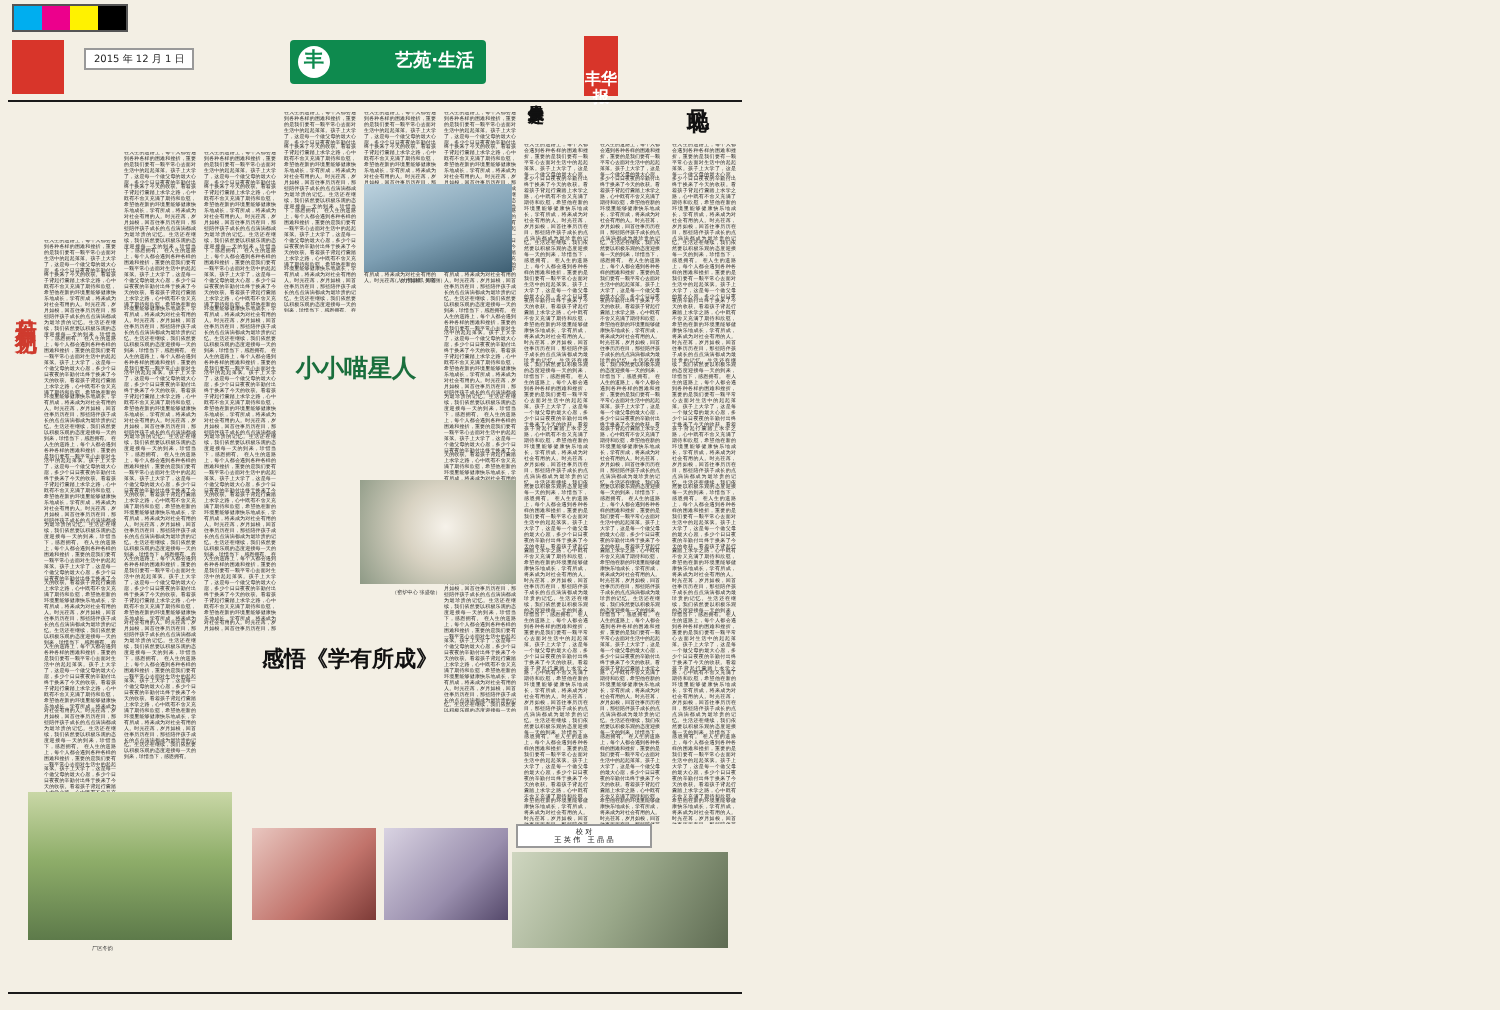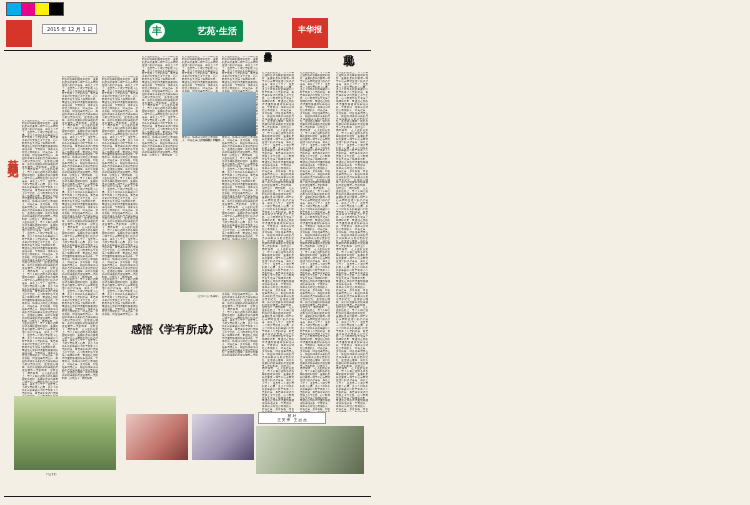--- a/index.html
+++ b/index.html
@@ -27,22 +27,22 @@
   .cmyk{position:absolute;left:6px;top:2px;width:56px;height:12px;border:1px solid #555;
         display:flex;}
   .cmyk i{flex:1;}
   .datebox{position:absolute;left:42px;top:24px;font-size:5px;color:#222;border:1px solid #999;
            padding:1px 4px;background:#fff;}
   .lgreen{position:absolute;left:145px;top:20px;width:98px;height:22px;background:#0e8a4e;border-radius:2px;
           color:#fff;font-size:9px;font-weight:bold;line-height:22px;text-align:right;padding-right:6px;
           box-sizing:border-box;}
   .lgreen .circ{position:absolute;left:4px;top:3px;width:16px;height:16px;border-radius:50%;background:#fff;
                 color:#0e8a4e;font-size:10px;line-height:16px;text-align:center;font-weight:bold;}
-  .redtag{position:absolute;left:292px;top:18px;width:36px;height:30px;background:#d8352a;color:#fff;
-          font-size:8px;font-weight:bold;text-align:center;line-height:9px;padding-top:7px;box-sizing:border-box;}
+  .redtag{position:absolute;left:292px;top:18px;width:17px;height:30px;background:#d8352a;color:#fff;
+          font-size:8px;font-weight:bold;text-align:center;line-height:9px;padding-top:17px;box-sizing:border-box;}
   .sideband{position:absolute;writing-mode:vertical-rl;text-orientation:upright;font-size:11px;font-weight:bold;
             color:#cf3b2e;letter-spacing:2px;}
 </style>
 </head>
 <body>
 
 <div id="sheet">
 
   <div class="pg pgL">
 
@@ -78,20 +78,21 @@
     <div class="colbody" style="position:absolute;left:182px;top:56px;width:36px;height:86px;">在人生的道路上，每个人都会遇到各种各样的困难和挫折，重要的是我们要有一颗平常心去面对生活中的起起落落。孩子上大学了，这是每一个做父母的最大心愿，多少个日日夜夜的辛勤付出终于换来了今天的收获。看着孩子背起行囊踏上求学之路，心中既有不舍又充满了期待和欣慰，希望他在新的环境里能够健康快乐地成长，学有所成，将来成为对社会有用的人。时光荏苒，岁月如梭，回首往事历历在目，那些陪伴孩子成长的点点滴滴都成为最珍贵的记忆。生活还在继续，我们依然要以积极乐观的态度迎接每一天的到来，珍惜当下，感恩拥有。 在人生的道路上，每个人都会遇到各种各样的困难和挫折，重要的是我们要有一颗平常心去面对生活中的起起落落。孩子上大学了，这是每一个做父母的最大心愿，多少个日日夜夜的辛勤付出终于换来了今天的收获。看着孩子背起行囊踏上求学之路，心中既有不舍又充满了期待和欣慰，希望他在新的环境里能够健康快乐地成长，学有所成，将来成为对社会有用的人。时光荏苒，岁月如梭，回首往事历历在目，那些陪伴孩子成长的点点滴滴都成为最珍贵的记忆。生活还在继续，我们依然要以积极乐观的态度迎接每一天的到来，珍惜当下，感恩拥有。 在人生的道路上，每个人都会遇到各种各样的困难和挫折，重要的是我们要有一颗平常心去面对生活中的起起落落。孩子上大学了，这是每一个做父母的最大心愿，多少个日日夜夜的辛勤付出终于换来了今天的收获。看着孩子背起行囊踏上求学之路，心中既有不舍又充满了期待和欣慰，希望他在新的环境里能够健康快乐地成长，学有所成，将来成为对社会有用的人。时光荏苒，岁月如梭，回首往事历历在目，那些陪伴孩子成长的点点滴滴都成为最珍贵的记忆。生活还在继续，我们依然要以积极乐观的态度迎接每一天的到来，珍惜当下，感恩拥有。 在人生的道路上，每个人都会遇到各种各样的困难和挫折，重要的是我们要有一颗平常心去面对生活中的起起落落。孩子上大学了，这是每一个做父母的最大心愿，多少个日日夜夜的辛勤付出终于换来了今天的收获。看着孩子背起行囊踏上求学之路，心中既有不舍又充满了期待和欣慰，希望他在新的环境里能够健康快乐地成长，学有所成，将来成为对社会有用的人。时光荏苒，岁月如梭，回首往事历历在目，那些陪伴孩子成长的点点滴滴都成为最珍贵的记忆。生活还在继续，我们依然要以积极乐观的态度迎接每一天的到来，珍惜当下，感恩拥有。 在人生的道路上，每个人都会遇到各种各样的困难和挫折，重要的是我们要有一颗平常心去面对生活中的起起落落。孩子上大学了，这是每一个做父母的最大心愿，多少个日日夜夜的辛勤付出终于换来了今天的收获。看着孩子背起行囊踏上求学之路，心中既有不舍又充满了期待和欣慰，希望他在新的环境里能够健康快乐地成长，学有所成，将来成为对社会有用的人。时光荏苒，岁月如梭，回首往事历历在目，那些陪伴孩子成长的点点滴滴都成为最珍贵的记忆。生活还在继续，我们依然要以积极乐观的态度迎接每一天的到来，珍惜当下，感恩拥有。 在人生的道路上，每个人都会遇到各种各样的困难和挫折，重要的是我们要有一颗平常心去面对生活中的起起落落。孩子上大学了，这是每一个做父母的最大心愿，多少个日日夜夜的辛勤付出终于换来了今天的收获。看着孩子背起行囊踏上求学之路，心中既有不舍又充满了期待和欣慰，希望他在新的环境里能够健康快乐地成长，学有所成，将来成为对社会有用的人。时光荏苒，岁月如梭，回首往事历历在目，那些陪伴孩子成长的点点滴滴都成为最珍贵的记忆。生活还在继续，我们依然要以积极乐观的态度迎接每一天的到来，珍惜当下，感恩拥有。 </div>
     <div class="colbody" style="position:absolute;left:222px;top:56px;width:36px;height:300px;">在人生的道路上，每个人都会遇到各种各样的困难和挫折，重要的是我们要有一颗平常心去面对生活中的起起落落。孩子上大学了，这是每一个做父母的最大心愿，多少个日日夜夜的辛勤付出终于换来了今天的收获。看着孩子背起行囊踏上求学之路，心中既有不舍又充满了期待和欣慰，希望他在新的环境里能够健康快乐地成长，学有所成，将来成为对社会有用的人。时光荏苒，岁月如梭，回首往事历历在目，那些陪伴孩子成长的点点滴滴都成为最珍贵的记忆。生活还在继续，我们依然要以积极乐观的态度迎接每一天的到来，珍惜当下，感恩拥有。 在人生的道路上，每个人都会遇到各种各样的困难和挫折，重要的是我们要有一颗平常心去面对生活中的起起落落。孩子上大学了，这是每一个做父母的最大心愿，多少个日日夜夜的辛勤付出终于换来了今天的收获。看着孩子背起行囊踏上求学之路，心中既有不舍又充满了期待和欣慰，希望他在新的环境里能够健康快乐地成长，学有所成，将来成为对社会有用的人。时光荏苒，岁月如梭，回首往事历历在目，那些陪伴孩子成长的点点滴滴都成为最珍贵的记忆。生活还在继续，我们依然要以积极乐观的态度迎接每一天的到来，珍惜当下，感恩拥有。 在人生的道路上，每个人都会遇到各种各样的困难和挫折，重要的是我们要有一颗平常心去面对生活中的起起落落。孩子上大学了，这是每一个做父母的最大心愿，多少个日日夜夜的辛勤付出终于换来了今天的收获。看着孩子背起行囊踏上求学之路，心中既有不舍又充满了期待和欣慰，希望他在新的环境里能够健康快乐地成长，学有所成，将来成为对社会有用的人。时光荏苒，岁月如梭，回首往事历历在目，那些陪伴孩子成长的点点滴滴都成为最珍贵的记忆。生活还在继续，我们依然要以积极乐观的态度迎接每一天的到来，珍惜当下，感恩拥有。 在人生的道路上，每个人都会遇到各种各样的困难和挫折，重要的是我们要有一颗平常心去面对生活中的起起落落。孩子上大学了，这是每一个做父母的最大心愿，多少个日日夜夜的辛勤付出终于换来了今天的收获。看着孩子背起行囊踏上求学之路，心中既有不舍又充满了期待和欣慰，希望他在新的环境里能够健康快乐地成长，学有所成，将来成为对社会有用的人。时光荏苒，岁月如梭，回首往事历历在目，那些陪伴孩子成长的点点滴滴都成为最珍贵的记忆。生活还在继续，我们依然要以积极乐观的态度迎接每一天的到来，珍惜当下，感恩拥有。 在人生的道路上，每个人都会遇到各种各样的困难和挫折，重要的是我们要有一颗平常心去面对生活中的起起落落。孩子上大学了，这是每一个做父母的最大心愿，多少个日日夜夜的辛勤付出终于换来了今天的收获。看着孩子背起行囊踏上求学之路，心中既有不舍又充满了期待和欣慰，希望他在新的环境里能够健康快乐地成长，学有所成，将来成为对社会有用的人。时光荏苒，岁月如梭，回首往事历历在目，那些陪伴孩子成长的点点滴滴都成为最珍贵的记忆。生活还在继续，我们依然要以积极乐观的态度迎接每一天的到来，珍惜当下，感恩拥有。 在人生的道路上，每个人都会遇到各种各样的困难和挫折，重要的是我们要有一颗平常心去面对生活中的起起落落。孩子上大学了，这是每一个做父母的最大心愿，多少个日日夜夜的辛勤付出终于换来了今天的收获。看着孩子背起行囊踏上求学之路，心中既有不舍又充满了期待和欣慰，希望他在新的环境里能够健康快乐地成长，学有所成，将来成为对社会有用的人。时光荏苒，岁月如梭，回首往事历历在目，那些陪伴孩子成长的点点滴滴都成为最珍贵的记忆。生活还在继续，我们依然要以积极乐观的态度迎接每一天的到来，珍惜当下，感恩拥有。 </div>
     <div class="colbody" style="position:absolute;left:262px;top:72px;width:32px;height:340px;">在人生的道路上，每个人都会遇到各种各样的困难和挫折，重要的是我们要有一颗平常心去面对生活中的起起落落。孩子上大学了，这是每一个做父母的最大心愿，多少个日日夜夜的辛勤付出终于换来了今天的收获。看着孩子背起行囊踏上求学之路，心中既有不舍又充满了期待和欣慰，希望他在新的环境里能够健康快乐地成长，学有所成，将来成为对社会有用的人。时光荏苒，岁月如梭，回首往事历历在目，那些陪伴孩子成长的点点滴滴都成为最珍贵的记忆。生活还在继续，我们依然要以积极乐观的态度迎接每一天的到来，珍惜当下，感恩拥有。 在人生的道路上，每个人都会遇到各种各样的困难和挫折，重要的是我们要有一颗平常心去面对生活中的起起落落。孩子上大学了，这是每一个做父母的最大心愿，多少个日日夜夜的辛勤付出终于换来了今天的收获。看着孩子背起行囊踏上求学之路，心中既有不舍又充满了期待和欣慰，希望他在新的环境里能够健康快乐地成长，学有所成，将来成为对社会有用的人。时光荏苒，岁月如梭，回首往事历历在目，那些陪伴孩子成长的点点滴滴都成为最珍贵的记忆。生活还在继续，我们依然要以积极乐观的态度迎接每一天的到来，珍惜当下，感恩拥有。 在人生的道路上，每个人都会遇到各种各样的困难和挫折，重要的是我们要有一颗平常心去面对生活中的起起落落。孩子上大学了，这是每一个做父母的最大心愿，多少个日日夜夜的辛勤付出终于换来了今天的收获。看着孩子背起行囊踏上求学之路，心中既有不舍又充满了期待和欣慰，希望他在新的环境里能够健康快乐地成长，学有所成，将来成为对社会有用的人。时光荏苒，岁月如梭，回首往事历历在目，那些陪伴孩子成长的点点滴滴都成为最珍贵的记忆。生活还在继续，我们依然要以积极乐观的态度迎接每一天的到来，珍惜当下，感恩拥有。 在人生的道路上，每个人都会遇到各种各样的困难和挫折，重要的是我们要有一颗平常心去面对生活中的起起落落。孩子上大学了，这是每一个做父母的最大心愿，多少个日日夜夜的辛勤付出终于换来了今天的收获。看着孩子背起行囊踏上求学之路，心中既有不舍又充满了期待和欣慰，希望他在新的环境里能够健康快乐地成长，学有所成，将来成为对社会有用的人。时光荏苒，岁月如梭，回首往事历历在目，那些陪伴孩子成长的点点滴滴都成为最珍贵的记忆。生活还在继续，我们依然要以积极乐观的态度迎接每一天的到来，珍惜当下，感恩拥有。 在人生的道路上，每个人都会遇到各种各样的困难和挫折，重要的是我们要有一颗平常心去面对生活中的起起落落。孩子上大学了，这是每一个做父母的最大心愿，多少个日日夜夜的辛勤付出终于换来了今天的收获。看着孩子背起行囊踏上求学之路，心中既有不舍又充满了期待和欣慰，希望他在新的环境里能够健康快乐地成长，学有所成，将来成为对社会有用的人。时光荏苒，岁月如梭，回首往事历历在目，那些陪伴孩子成长的点点滴滴都成为最珍贵的记忆。生活还在继续，我们依然要以积极乐观的态度迎接每一天的到来，珍惜当下，感恩拥有。 在人生的道路上，每个人都会遇到各种各样的困难和挫折，重要的是我们要有一颗平常心去面对生活中的起起落落。孩子上大学了，这是每一个做父母的最大心愿，多少个日日夜夜的辛勤付出终于换来了今天的收获。看着孩子背起行囊踏上求学之路，心中既有不舍又充满了期待和欣慰，希望他在新的环境里能够健康快乐地成长，学有所成，将来成为对社会有用的人。时光荏苒，岁月如梭，回首往事历历在目，那些陪伴孩子成长的点点滴滴都成为最珍贵的记忆。生活还在继续，我们依然要以积极乐观的态度迎接每一天的到来，珍惜当下，感恩拥有。 </div>
     <div class="colbody" style="position:absolute;left:300px;top:72px;width:30px;height:340px;">在人生的道路上，每个人都会遇到各种各样的困难和挫折，重要的是我们要有一颗平常心去面对生活中的起起落落。孩子上大学了，这是每一个做父母的最大心愿，多少个日日夜夜的辛勤付出终于换来了今天的收获。看着孩子背起行囊踏上求学之路，心中既有不舍又充满了期待和欣慰，希望他在新的环境里能够健康快乐地成长，学有所成，将来成为对社会有用的人。时光荏苒，岁月如梭，回首往事历历在目，那些陪伴孩子成长的点点滴滴都成为最珍贵的记忆。生活还在继续，我们依然要以积极乐观的态度迎接每一天的到来，珍惜当下，感恩拥有。 在人生的道路上，每个人都会遇到各种各样的困难和挫折，重要的是我们要有一颗平常心去面对生活中的起起落落。孩子上大学了，这是每一个做父母的最大心愿，多少个日日夜夜的辛勤付出终于换来了今天的收获。看着孩子背起行囊踏上求学之路，心中既有不舍又充满了期待和欣慰，希望他在新的环境里能够健康快乐地成长，学有所成，将来成为对社会有用的人。时光荏苒，岁月如梭，回首往事历历在目，那些陪伴孩子成长的点点滴滴都成为最珍贵的记忆。生活还在继续，我们依然要以积极乐观的态度迎接每一天的到来，珍惜当下，感恩拥有。 在人生的道路上，每个人都会遇到各种各样的困难和挫折，重要的是我们要有一颗平常心去面对生活中的起起落落。孩子上大学了，这是每一个做父母的最大心愿，多少个日日夜夜的辛勤付出终于换来了今天的收获。看着孩子背起行囊踏上求学之路，心中既有不舍又充满了期待和欣慰，希望他在新的环境里能够健康快乐地成长，学有所成，将来成为对社会有用的人。时光荏苒，岁月如梭，回首往事历历在目，那些陪伴孩子成长的点点滴滴都成为最珍贵的记忆。生活还在继续，我们依然要以积极乐观的态度迎接每一天的到来，珍惜当下，感恩拥有。 在人生的道路上，每个人都会遇到各种各样的困难和挫折，重要的是我们要有一颗平常心去面对生活中的起起落落。孩子上大学了，这是每一个做父母的最大心愿，多少个日日夜夜的辛勤付出终于换来了今天的收获。看着孩子背起行囊踏上求学之路，心中既有不舍又充满了期待和欣慰，希望他在新的环境里能够健康快乐地成长，学有所成，将来成为对社会有用的人。时光荏苒，岁月如梭，回首往事历历在目，那些陪伴孩子成长的点点滴滴都成为最珍贵的记忆。生活还在继续，我们依然要以积极乐观的态度迎接每一天的到来，珍惜当下，感恩拥有。 在人生的道路上，每个人都会遇到各种各样的困难和挫折，重要的是我们要有一颗平常心去面对生活中的起起落落。孩子上大学了，这是每一个做父母的最大心愿，多少个日日夜夜的辛勤付出终于换来了今天的收获。看着孩子背起行囊踏上求学之路，心中既有不舍又充满了期待和欣慰，希望他在新的环境里能够健康快乐地成长，学有所成，将来成为对社会有用的人。时光荏苒，岁月如梭，回首往事历历在目，那些陪伴孩子成长的点点滴滴都成为最珍贵的记忆。生活还在继续，我们依然要以积极乐观的态度迎接每一天的到来，珍惜当下，感恩拥有。 在人生的道路上，每个人都会遇到各种各样的困难和挫折，重要的是我们要有一颗平常心去面对生活中的起起落落。孩子上大学了，这是每一个做父母的最大心愿，多少个日日夜夜的辛勤付出终于换来了今天的收获。看着孩子背起行囊踏上求学之路，心中既有不舍又充满了期待和欣慰，希望他在新的环境里能够健康快乐地成长，学有所成，将来成为对社会有用的人。时光荏苒，岁月如梭，回首往事历历在目，那些陪伴孩子成长的点点滴滴都成为最珍贵的记忆。生活还在继续，我们依然要以积极乐观的态度迎接每一天的到来，珍惜当下，感恩拥有。 </div>
     <div class="colbody" style="position:absolute;left:336px;top:72px;width:32px;height:340px;">在人生的道路上，每个人都会遇到各种各样的困难和挫折，重要的是我们要有一颗平常心去面对生活中的起起落落。孩子上大学了，这是每一个做父母的最大心愿，多少个日日夜夜的辛勤付出终于换来了今天的收获。看着孩子背起行囊踏上求学之路，心中既有不舍又充满了期待和欣慰，希望他在新的环境里能够健康快乐地成长，学有所成，将来成为对社会有用的人。时光荏苒，岁月如梭，回首往事历历在目，那些陪伴孩子成长的点点滴滴都成为最珍贵的记忆。生活还在继续，我们依然要以积极乐观的态度迎接每一天的到来，珍惜当下，感恩拥有。 在人生的道路上，每个人都会遇到各种各样的困难和挫折，重要的是我们要有一颗平常心去面对生活中的起起落落。孩子上大学了，这是每一个做父母的最大心愿，多少个日日夜夜的辛勤付出终于换来了今天的收获。看着孩子背起行囊踏上求学之路，心中既有不舍又充满了期待和欣慰，希望他在新的环境里能够健康快乐地成长，学有所成，将来成为对社会有用的人。时光荏苒，岁月如梭，回首往事历历在目，那些陪伴孩子成长的点点滴滴都成为最珍贵的记忆。生活还在继续，我们依然要以积极乐观的态度迎接每一天的到来，珍惜当下，感恩拥有。 在人生的道路上，每个人都会遇到各种各样的困难和挫折，重要的是我们要有一颗平常心去面对生活中的起起落落。孩子上大学了，这是每一个做父母的最大心愿，多少个日日夜夜的辛勤付出终于换来了今天的收获。看着孩子背起行囊踏上求学之路，心中既有不舍又充满了期待和欣慰，希望他在新的环境里能够健康快乐地成长，学有所成，将来成为对社会有用的人。时光荏苒，岁月如梭，回首往事历历在目，那些陪伴孩子成长的点点滴滴都成为最珍贵的记忆。生活还在继续，我们依然要以积极乐观的态度迎接每一天的到来，珍惜当下，感恩拥有。 在人生的道路上，每个人都会遇到各种各样的困难和挫折，重要的是我们要有一颗平常心去面对生活中的起起落落。孩子上大学了，这是每一个做父母的最大心愿，多少个日日夜夜的辛勤付出终于换来了今天的收获。看着孩子背起行囊踏上求学之路，心中既有不舍又充满了期待和欣慰，希望他在新的环境里能够健康快乐地成长，学有所成，将来成为对社会有用的人。时光荏苒，岁月如梭，回首往事历历在目，那些陪伴孩子成长的点点滴滴都成为最珍贵的记忆。生活还在继续，我们依然要以积极乐观的态度迎接每一天的到来，珍惜当下，感恩拥有。 在人生的道路上，每个人都会遇到各种各样的困难和挫折，重要的是我们要有一颗平常心去面对生活中的起起落落。孩子上大学了，这是每一个做父母的最大心愿，多少个日日夜夜的辛勤付出终于换来了今天的收获。看着孩子背起行囊踏上求学之路，心中既有不舍又充满了期待和欣慰，希望他在新的环境里能够健康快乐地成长，学有所成，将来成为对社会有用的人。时光荏苒，岁月如梭，回首往事历历在目，那些陪伴孩子成长的点点滴滴都成为最珍贵的记忆。生活还在继续，我们依然要以积极乐观的态度迎接每一天的到来，珍惜当下，感恩拥有。 在人生的道路上，每个人都会遇到各种各样的困难和挫折，重要的是我们要有一颗平常心去面对生活中的起起落落。孩子上大学了，这是每一个做父母的最大心愿，多少个日日夜夜的辛勤付出终于换来了今天的收获。看着孩子背起行囊踏上求学之路，心中既有不舍又充满了期待和欣慰，希望他在新的环境里能够健康快乐地成长，学有所成，将来成为对社会有用的人。时光荏苒，岁月如梭，回首往事历历在目，那些陪伴孩子成长的点点滴滴都成为最珍贵的记忆。生活还在继续，我们依然要以积极乐观的态度迎接每一天的到来，珍惜当下，感恩拥有。 </div>
 
     <div class="vtitle" style="position:absolute;left:340px;top:46px;font-size:11px;font-weight:bold;color:#111;">聪见</div>
 
     <div class="vtitle" style="position:absolute;left:262px;top:46px;font-size:8px;font-weight:bold;color:#111;line-height:10px;">人生修养之最</div>
 
+    <div style="position:absolute;left:118px;top:176px;width:120px;text-align:center;font-size:12px;font-weight:bold;color:#1a6e3c;">小小喵星人</div>
 
     <div style="position:absolute;left:110px;top:322px;width:130px;text-align:center;font-size:11px;font-weight:bold;color:#111;">感悟《学有所成》</div>
 
     <div class="photo" style="left:182px;top:92px;width:74px;height:44px;background:linear-gradient(160deg,#bcd2de 0%,#7fa0b4 55%,#3e5f73 100%);"></div>
     <div class="cap" style="left:196px;top:138px;">（人力资源部 吴晓丽）</div>
 
     <div class="photo" style="left:180px;top:240px;width:78px;height:52px;background:radial-gradient(circle at 55% 45%,#f6f2ea 0%,#d8d2c2 40%,#8e9a86 100%);"></div>
     <div class="cap" style="left:196px;top:294px;">（窑炉中心 张盛敏）</div>
 
     <div class="photo" style="left:14px;top:396px;width:102px;height:74px;background:linear-gradient(180deg,#c9d7a6 0%,#8fae6a 45%,#5d7a4a 100%);"></div>

